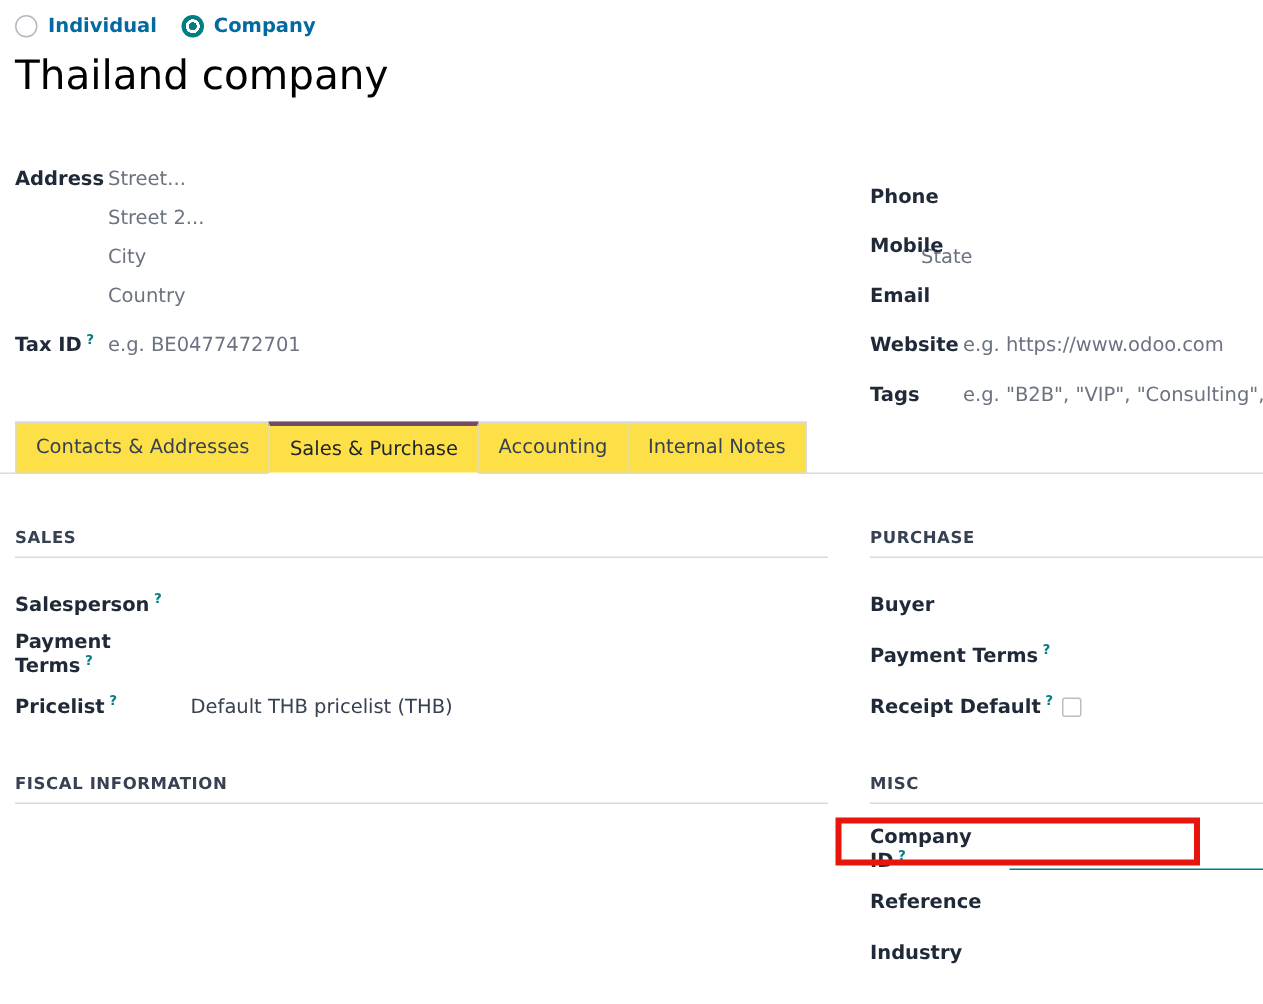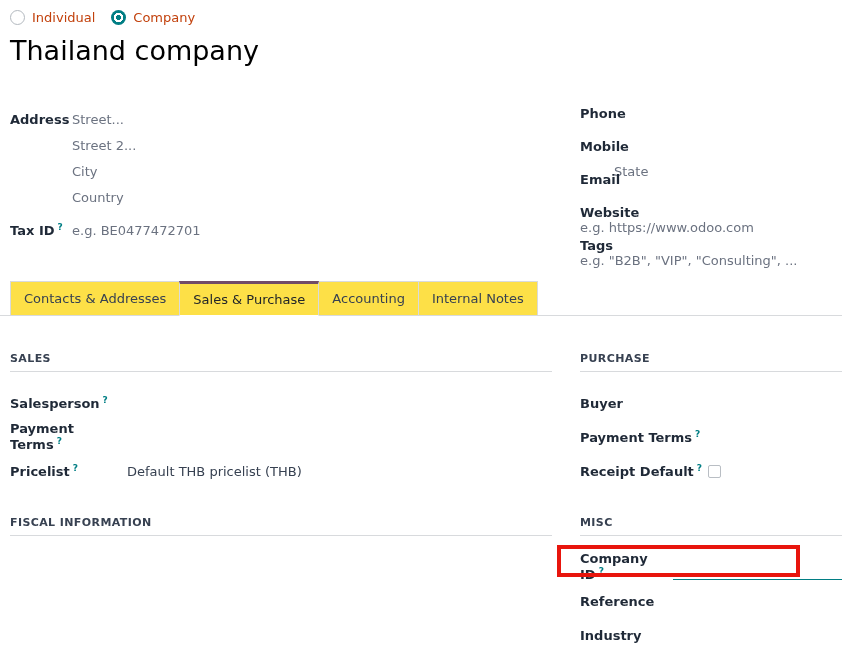--- a/index.html
+++ b/index.html
@@ -7,39 +7,39 @@
   .screen {
     position:relative; width:842px; height:669px; background:#fff; overflow:hidden;
     font-family:"DejaVu Sans","Liberation Sans",sans-serif; font-size:13px; color:#374151;
   }
   
   .radio-row { position:absolute; top:10px; left:10px; display:flex; align-items:center; gap:16px; }
   .radio-item { display:flex; align-items:center; cursor:pointer; }
   .radio-circle { width:15px; height:15px; border-radius:50%; border:1px solid #b3b9bf; background:#fff; margin-right:7px; flex:0 0 auto; }
   .radio-circle.checked { border:none;
     background:radial-gradient(circle at center,#017e84 0 2.6px,#ffffff 2.7px 4.6px,#017e84 4.7px 100%); }
-  .radio-label { font-weight:400; color:#c2410c; font-size:13px; }
+  .radio-label { font-weight:700; color:#0369a1; font-size:13px; }
   
   .page-title { position:absolute; top:34px; left:10px; font-size:27px; line-height:34px; font-weight:500; color:#000000; }
   
   .flabel { font-weight:700; color:#1f2937; flex:0 0 auto; }
   sup.help { color:#017e84; font-size:9px; font-weight:700; margin-left:3px; }
   input.ghost { border:none; outline:none; background:transparent; font:inherit; color:#374151; padding:0; width:100%; }
   input.ghost::placeholder { color:#6b7280; opacity:1; }
   
   .top-left { position:absolute; top:106px; left:10px; width:542px; }
   .arow { display:flex; align-items:center; height:26px; }
   .arow .flabel { width:62px; }
   .city-w { width:193px; flex:0 0 auto; }
   .state-w { width:165px; flex:0 0 auto; }
   .zip-w { flex:1; }
   .tax-row { margin-top:7px; }
   
   .top-right { position:absolute; top:106px; left:580px; width:262px; }
-  .crow { display:flex; align-items:flex-start; height:33px;flex-direction:column; }
+  .crow { display:flex; align-items:flex-end; height:33px; }
   .crow .flabel { width:62px; }
   
   .tabs { position:absolute; top:281px; left:0; width:842px; height:35px; display:flex; align-items:stretch; padding-left:10px; border-bottom:1px solid #d8dadd; }
   .tab { display:flex; align-items:center; padding:0 13px; background:#fde047; color:#374151; font:inherit;
          border:1px solid #d8dadd; margin-bottom:-1px; cursor:pointer; }
   .tab + .tab { margin-left:-1px;text-align:center; }
   .tab.active { border-top:3px solid #714B67; border-bottom:1px solid #fff; color:#212529; z-index:1; }
   
   .group { position:absolute; }
   .g-left { left:10px; width:542px; }

